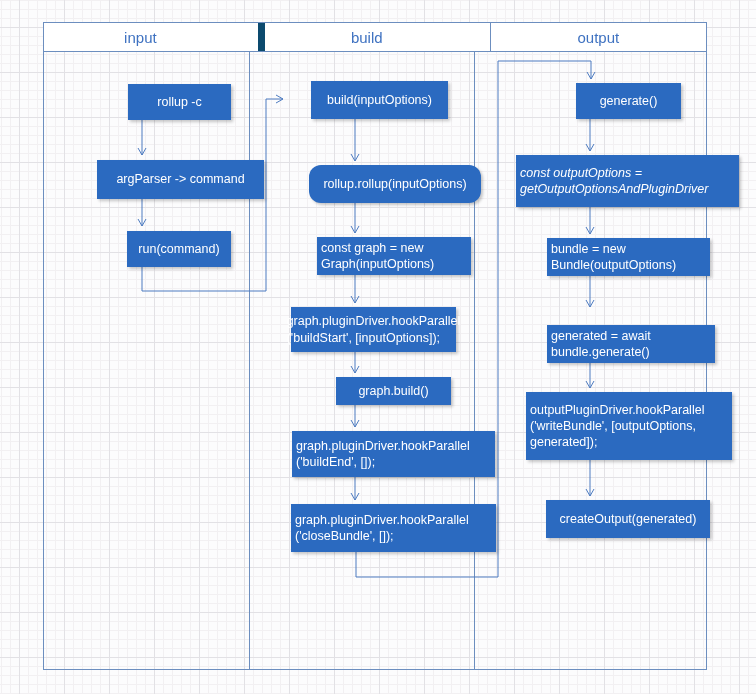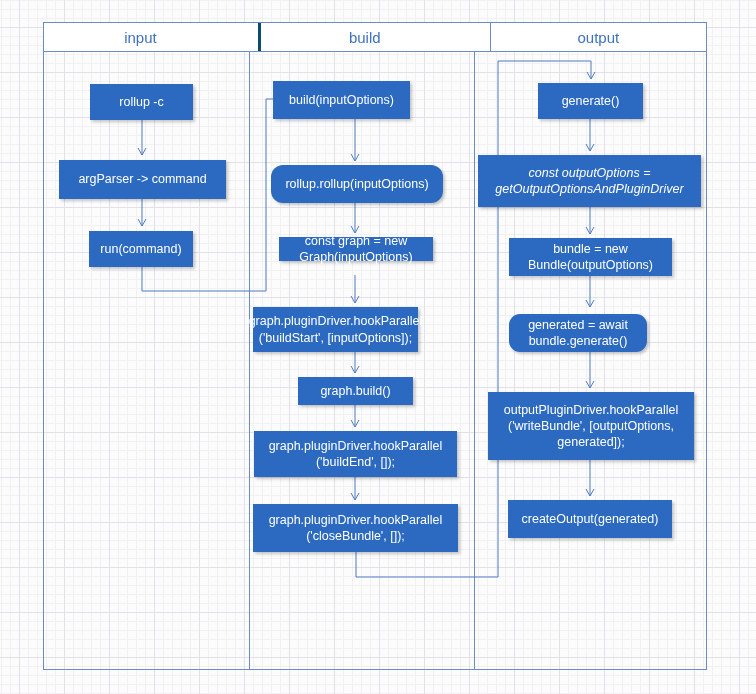--- a/index.html
+++ b/index.html
@@ -21,40 +21,41 @@
   }
   .pool-headers {
     display:flex; height:29px; box-sizing:border-box;
     border-bottom:1px solid #6c8ebf; background:#ffffff;gap:21px;
   }
   .lane-header {
     display:flex; align-items:center; justify-content:center;
     color:#3f72c1; font-size:15px; box-sizing:border-box;
   }
   .lane-header.w1 { width:206px; }
-  .lane-header.w2 { width:225px; border-left:3px solid #0c4a6e; }
+  .lane-header.w2 { width:225px; border-left:7px solid #0c4a6e; }
   .lane-header.w3 { width:231px; border-left:1px solid #6c8ebf; }
   .lane-divider {
     position:absolute; top:28px; bottom:0; width:1px;
     background:#6c8ebf;
   }
   .lane-divider.d1 { left:205px; }
   .lane-divider.d2 { left:430px; }
   .connectors {
     position:absolute; left:0; top:0; width:756px; height:694px;
     z-index:2; pointer-events:none;
   }
   .connectors polyline { fill:none; stroke:#4d7bc0; stroke-width:1; }
   .node {
     position:absolute; z-index:3; box-sizing:border-box;
     background:#2b6ac0; color:#ffffff;
     display:flex; align-items:center; justify-content:center;
-    text-align:center; font-size:12.5px; line-height:1.3;
+    text-align:left; font-size:12.5px; line-height:1.3;
     padding:2px 4px;
     box-shadow:2px 2px 3px rgba(0,0,0,0.22);
+    margin-left:38px;
   }
 </style>
 </head>
 <body>
 
 <div class="canvas">
 
   <div class="pool">
     <div class="pool-headers">
       <div class="lane-header w1">input</div>
@@ -87,26 +88,26 @@
     <polyline points="590,349 590,388" marker-end="url(#arrow)"></polyline>
     <polyline points="590,460 590,496" marker-end="url(#arrow)"></polyline>
   </svg>
 
   <div class="node" style="left:90px; top:84px; width:103px; height:36px;">rollup -c</div>
   <div class="node" style="left:59px; top:160px; width:167px; height:39px;">argParser -&gt; command</div>
   <div class="node" style="left:89px; top:231px; width:104px; height:36px;">run(command)</div>
 
   <div class="node" style="left:273px; top:81px; width:137px; height:38px;">build(inputOptions)</div>
   <div class="node" style="left:271px; top:165px; width:172px; height:38px;border-radius:12px;">rollup.rollup(inputOptions)</div>
-  <div class="node" style="left:279px; top:237px; width:154px; height:24px;">const graph = new Graph(inputOptions)</div>
+  <div class="node" style="left:279px; top:237px; width:154px; height:38px;">const graph = new Graph(inputOptions)</div>
   <div class="node" style="left:253px; top:307px; width:165px; height:45px;">graph.pluginDriver.hookParallel ('buildStart', [inputOptions]);</div>
   <div class="node" style="left:298px; top:377px; width:115px; height:28px;">graph.build()</div>
   <div class="node" style="left:254px; top:431px; width:203px; height:46px;">graph.pluginDriver.hookParallel ('buildEnd', []);</div>
   <div class="node" style="left:253px; top:504px; width:205px; height:48px;">graph.pluginDriver.hookParallel ('closeBundle', []);</div>
 
   <div class="node" style="left:538px; top:83px; width:105px; height:36px;">generate()</div>
   <div class="node" style="left:478px; top:155px; width:223px; height:52px;font-style:italic;">const outputOptions  = getOutputOptionsAndPluginDriver</div>
   <div class="node" style="left:509px; top:238px; width:163px; height:38px;">bundle = new Bundle(outputOptions)</div>
-  <div class="node" style="left:509px; top:314px; width:138px; height:38px;border-radius:11px;">generated = await bundle.generate()</div>
+  <div class="node" style="left:509px; top:325px; width:168px; height:38px;">generated = await bundle.generate()</div>
   <div class="node" style="left:488px; top:392px; width:206px; height:68px;">outputPluginDriver.hookParallel ('writeBundle', [outputOptions, generated]);</div>
   <div class="node" style="left:508px; top:500px; width:164px; height:38px;">createOutput(generated)</div>
 
 </div>
 
 </body></html>

